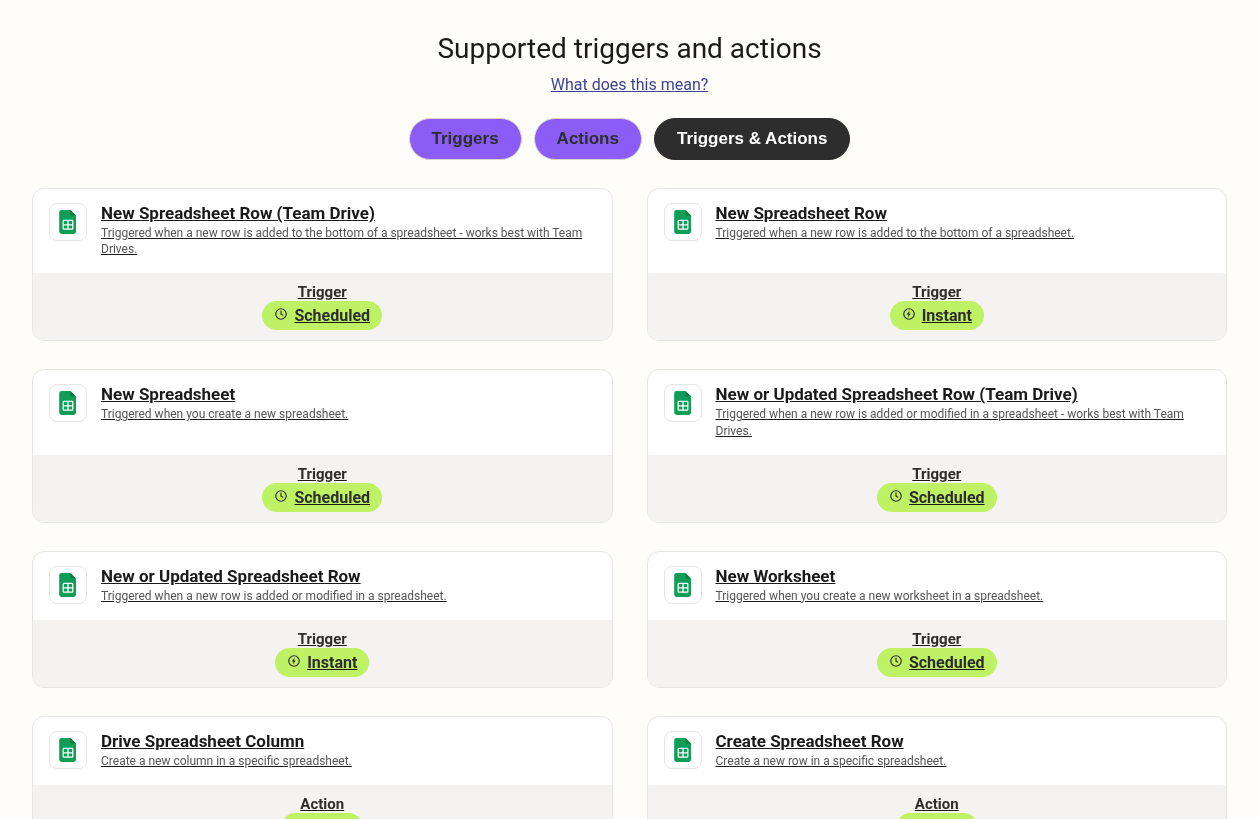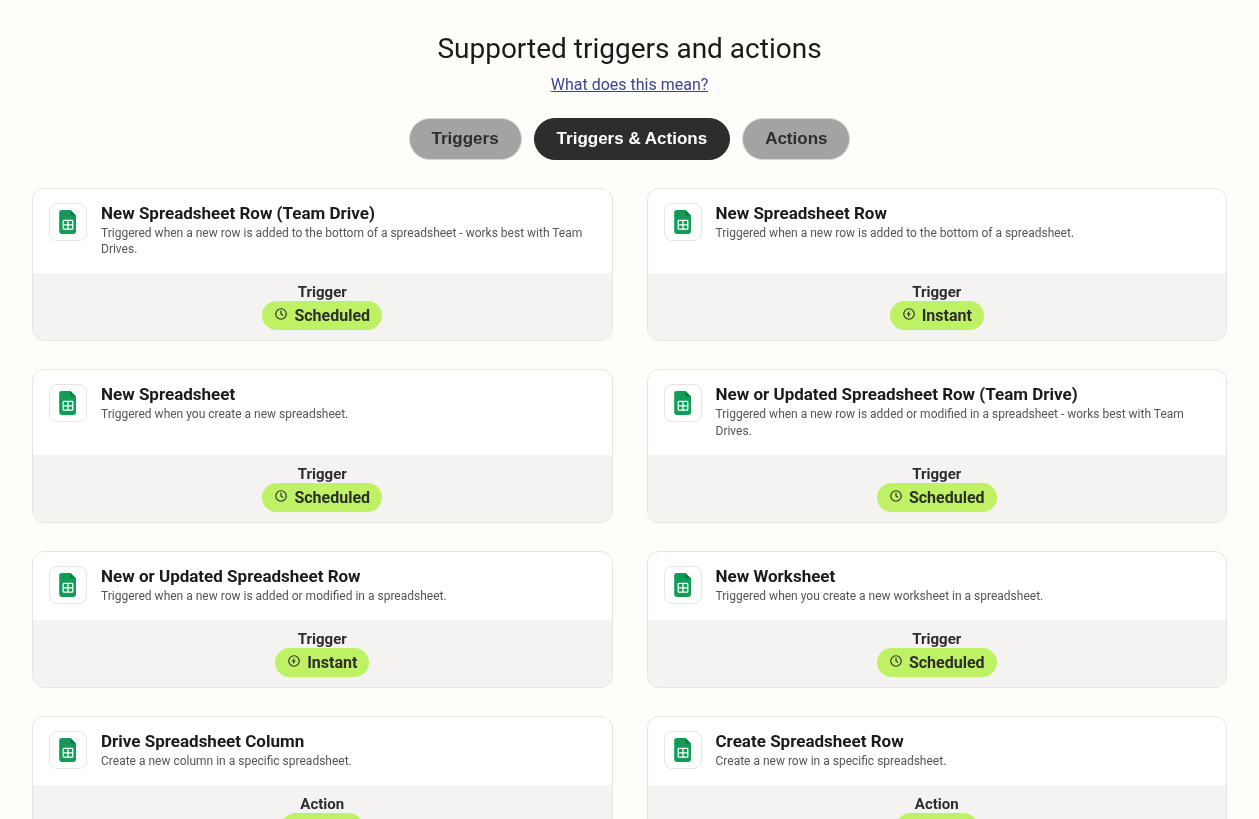--- a/index.html
+++ b/index.html
@@ -42,21 +42,21 @@
       margin: 22px 0 28px 0;
     }
 
     .tab {
       padding: 10px 22px;
       border-radius: 999px;
       font-size: 17px;
       font-weight: 600;
       cursor: pointer;
       border: 1px solid #d7d5d2;
-      background: #a3a3a3;
+      background: #8b5cf6;
       color: #2d2d2d;
     }
 
     .tab.active {
       background: #2d2d2d;
       color: #fff;
       border-color: #2d2d2d;
     }
 
     .cards-grid {
@@ -66,20 +66,21 @@
       margin-bottom: 32px;
     }
 
     .card {
       border: 1px solid #e7e5e2;
       border-radius: 12px;
       overflow: hidden;
       background: #fff;
       display: flex;
       flex-direction: column;
+      text-decoration: underline;
     }
 
     .card-body {
       display: flex;
       gap: 14px;
       padding: 14px 16px 16px 16px;
       flex: 1;
     }
 
     .card-icon {
@@ -174,22 +175,22 @@
   </defs>
 </svg>
 
 <div class="header">
   <h1 class="title">Supported triggers and actions</h1>
   <a class="help-link">What does this mean?</a>
 </div>
 
 <div class="tabs" id="tabs-container">
     <button class="tab">Triggers</button>
+    <button class="tab">Actions</button>
     <button class="tab active">Triggers &amp; Actions</button>
-    <button class="tab">Actions</button>
   </div>
 
 <div class="cards-grid" id="cards-container">
     <div class="card">
       <div class="card-body">
         <div class="card-icon">
           <svg viewBox="0 0 24 30">
             <use href="#icon-sheets"></use>
           </svg>
         </div>

